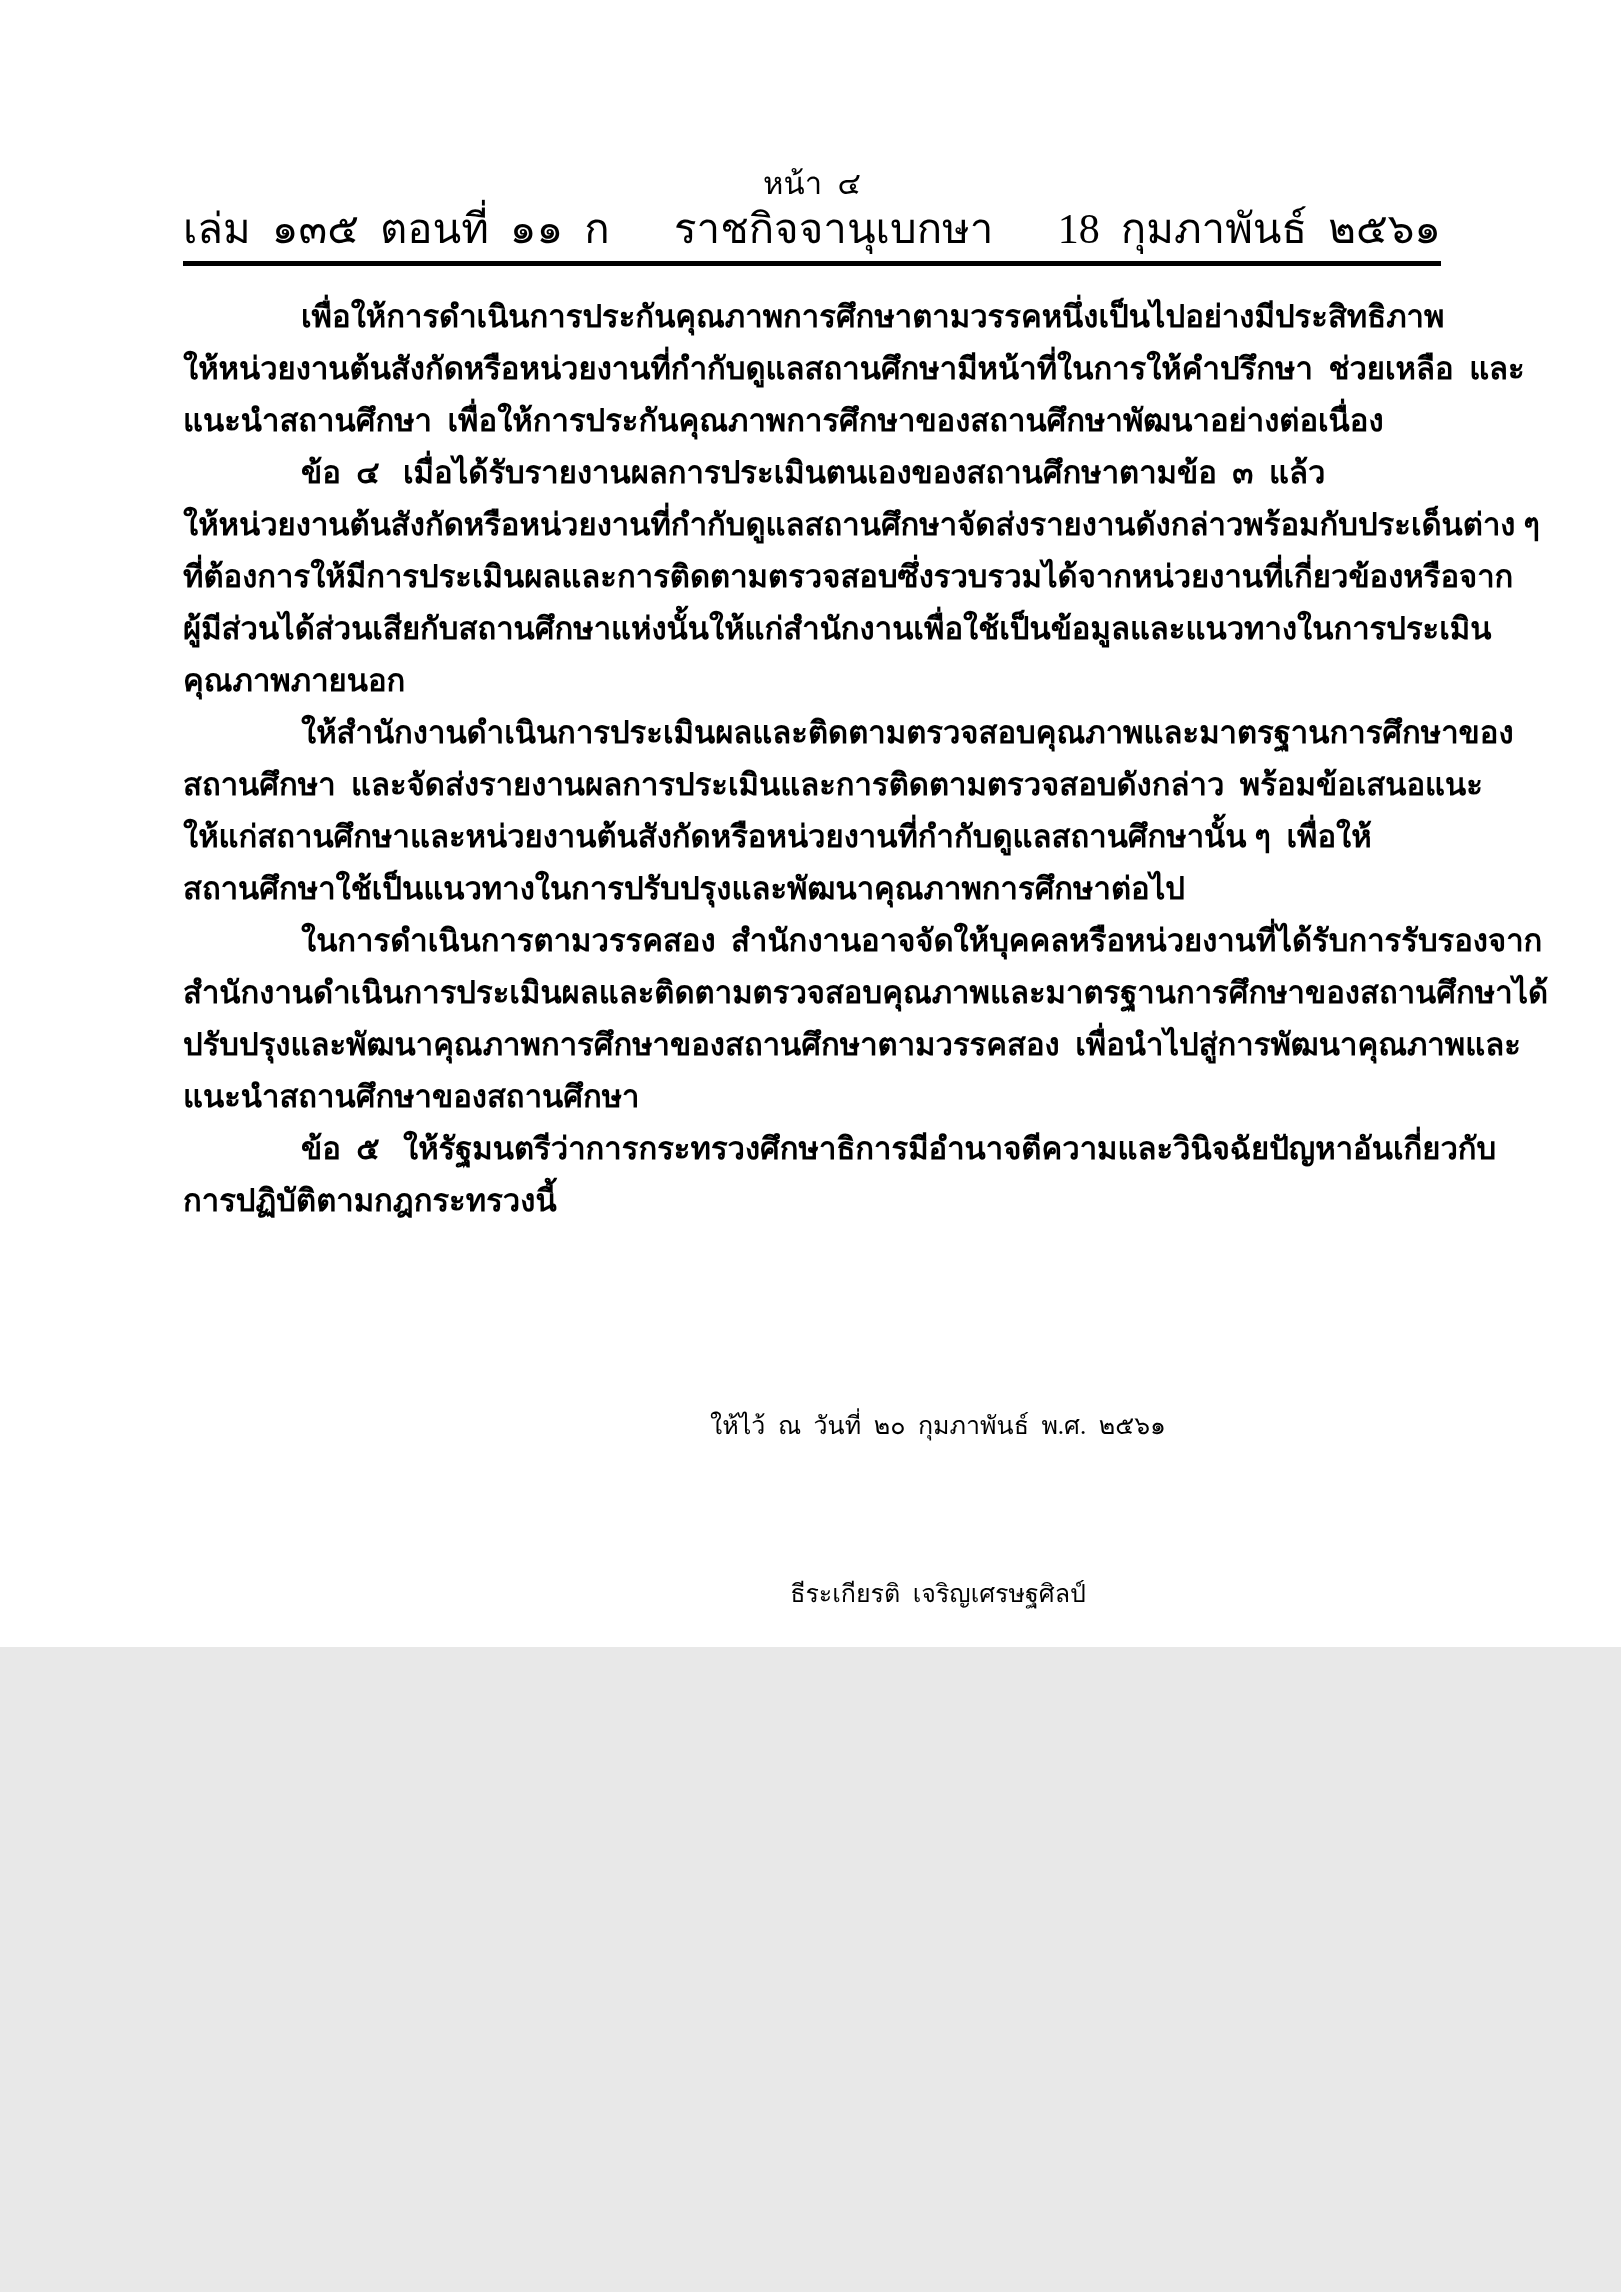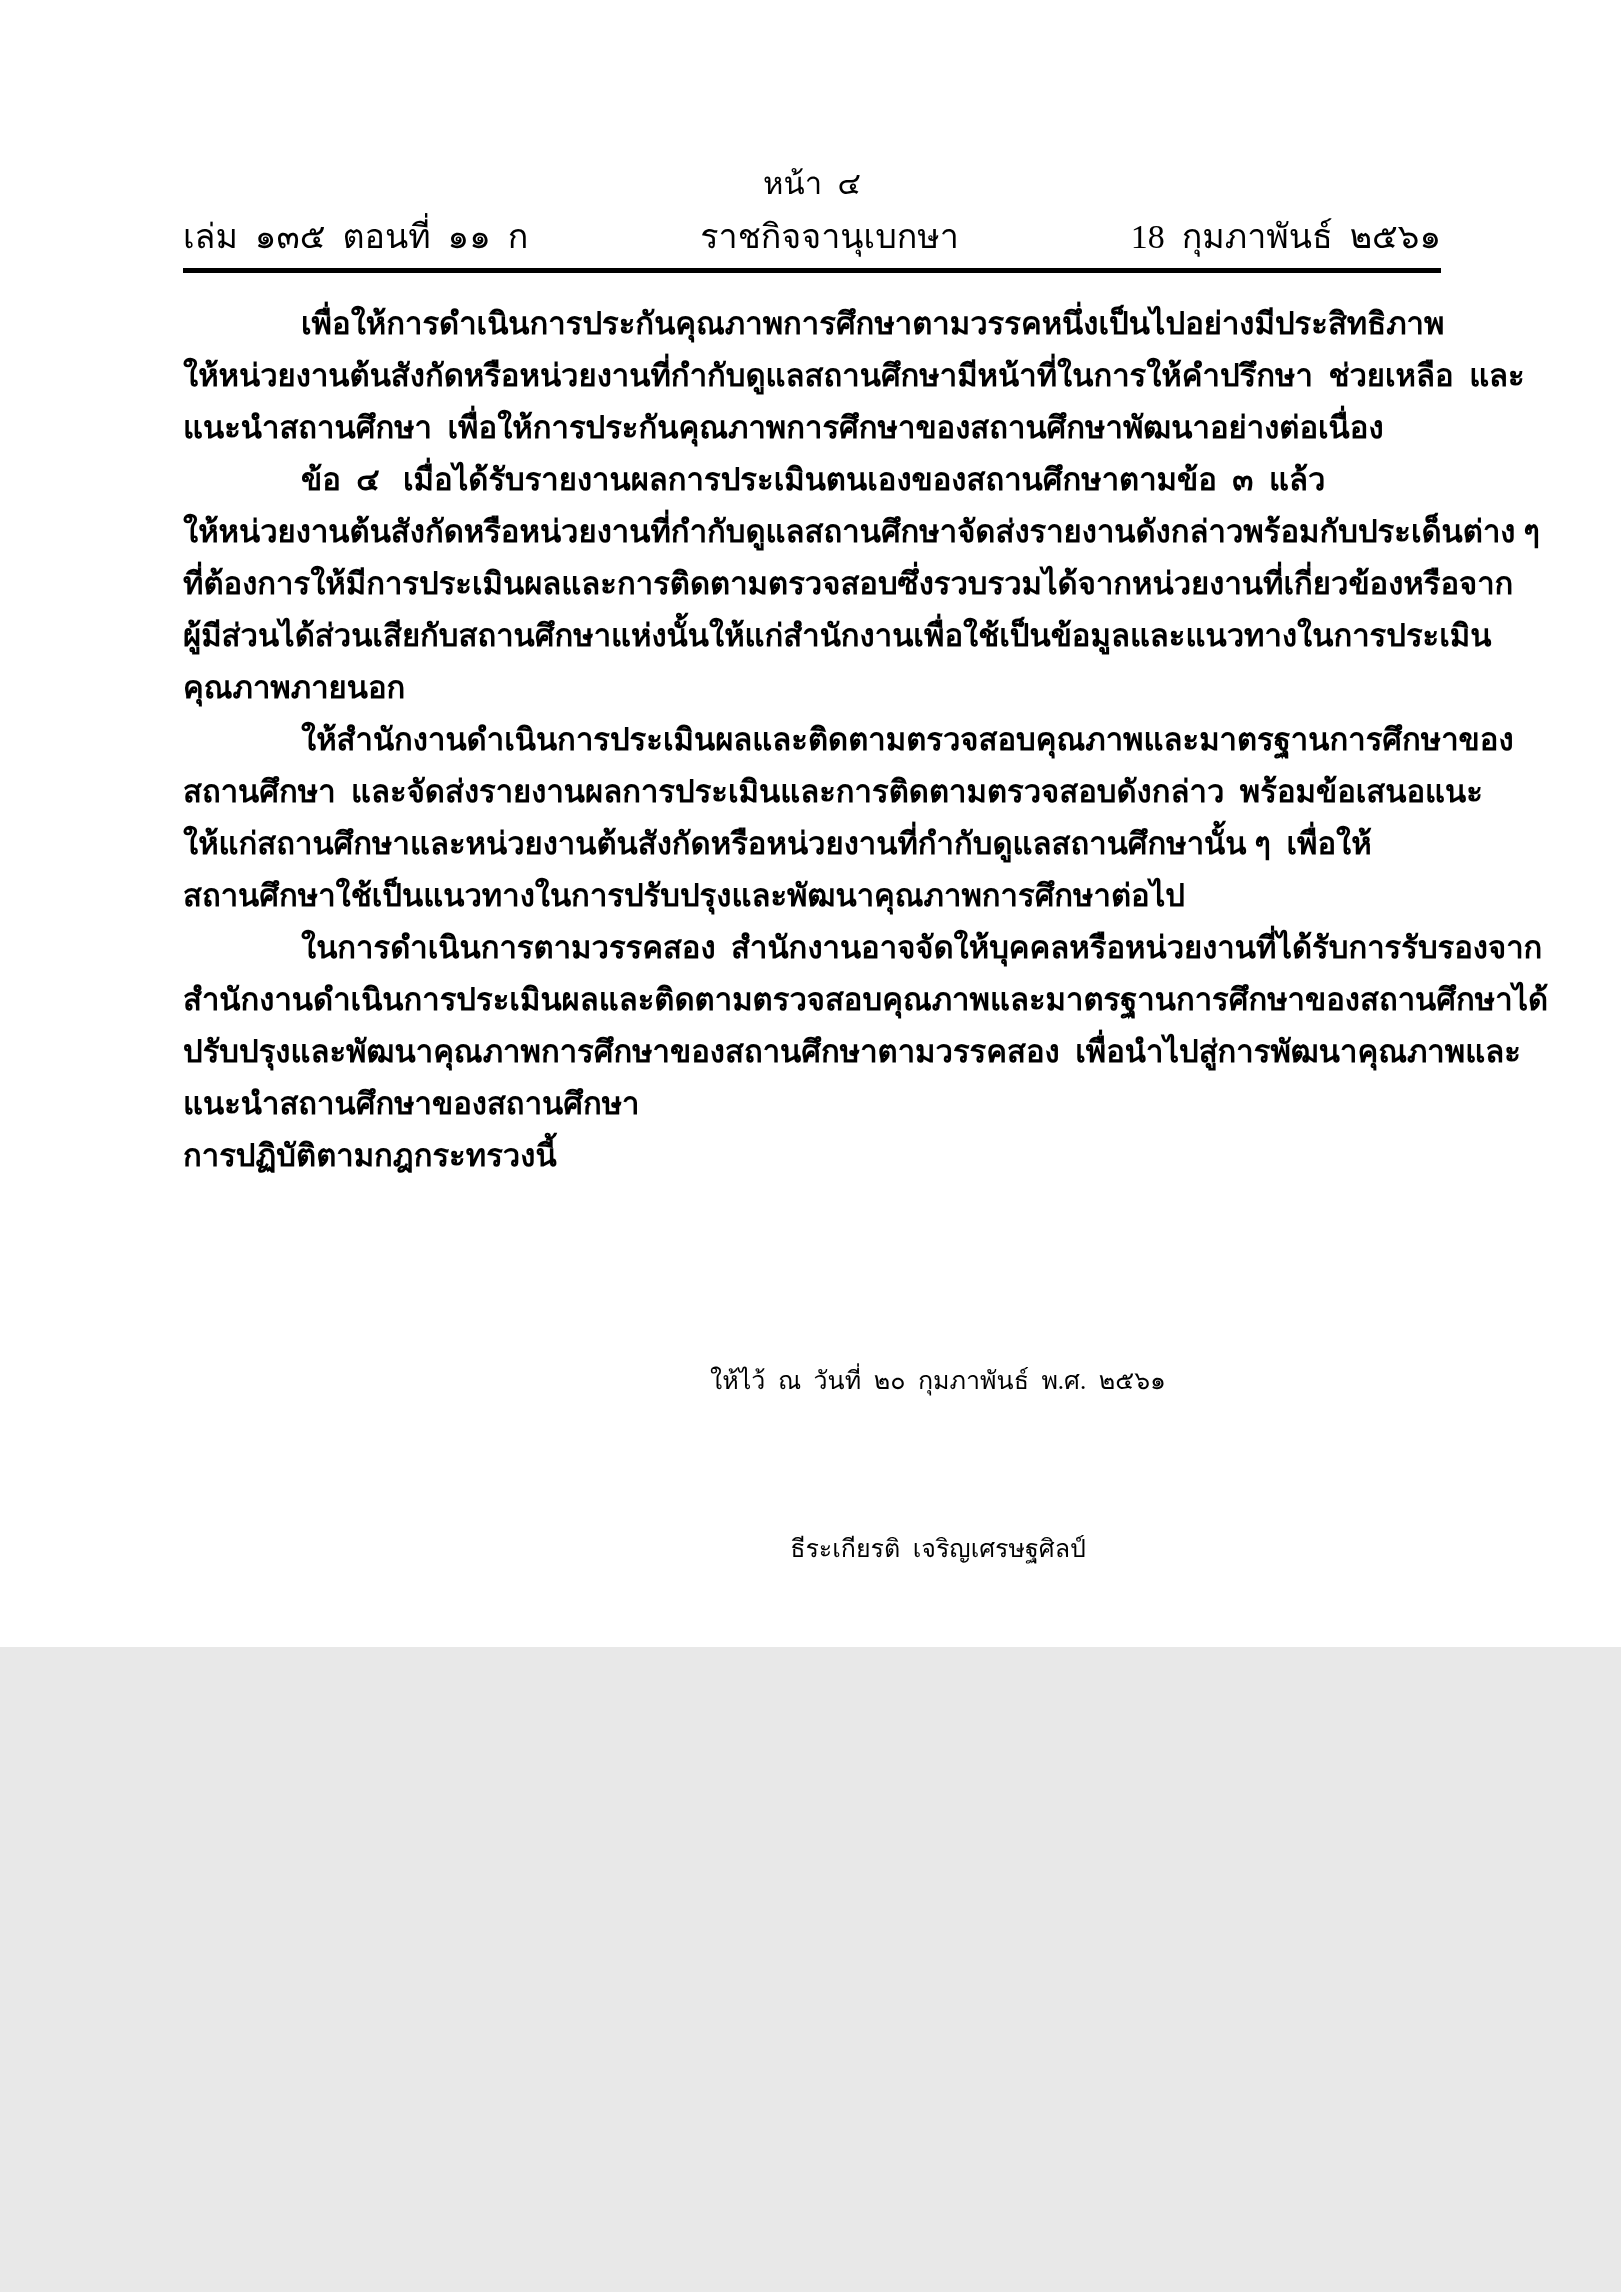--- a/index.html
+++ b/index.html
@@ -22,23 +22,23 @@
   .page-no {
     text-align: center;
     font-size: 31px;
     line-height: 41px;
     white-space: pre;
   }
   .header-row {
     display: flex;
     justify-content: space-between;
     align-items: flex-end;
-    font-size: 34px;
+    font-size: 42px;
     line-height: 43px;
-    margin-top: 11px;
+    margin-top: 4px;
     white-space: pre;
   }
   .header-row .left  { text-align: left; }
   .header-row .mid   { text-align: center; }
   .header-row .right { text-align: right; }
   .rule {
     height: 4.9px;
     background: #000000;
     margin-top: 9.8px;
   }
@@ -85,20 +85,21 @@
       <div class="line">ผู้มีส่วนได้ส่วนเสียกับสถานศึกษาแห่งนั้นให้แก่สำนักงานเพื่อใช้เป็นข้อมูลและแนวทางในการประเมิน</div>
       <div class="line">คุณภาพภายนอก</div>
       <div class="line indent">ให้สำนักงานดำเนินการประเมินผลและติดตามตรวจสอบคุณภาพและมาตรฐานการศึกษาของ</div>
       <div class="line">สถานศึกษา  และจัดส่งรายงานผลการประเมินและการติดตามตรวจสอบดังกล่าว  พร้อมข้อเสนอแนะ</div>
       <div class="line">ให้แก่สถานศึกษาและหน่วยงานต้นสังกัดหรือหน่วยงานที่กำกับดูแลสถานศึกษานั้น ๆ  เพื่อให้</div>
       <div class="line">สถานศึกษาใช้เป็นแนวทางในการปรับปรุงและพัฒนาคุณภาพการศึกษาต่อไป</div>
       <div class="line indent">ในการดำเนินการตามวรรคสอง  สำนักงานอาจจัดให้บุคคลหรือหน่วยงานที่ได้รับการรับรองจาก</div>
       <div class="line">สำนักงานดำเนินการประเมินผลและติดตามตรวจสอบคุณภาพและมาตรฐานการศึกษาของสถานศึกษาได้</div>
       <div class="line">ปรับปรุงและพัฒนาคุณภาพการศึกษาของสถานศึกษาตามวรรคสอง  เพื่อนำไปสู่การพัฒนาคุณภาพและ</div>
       <div class="line">แนะนำสถานศึกษาของสถานศึกษา</div>
+      <div class="line indent">ข้อ  ๕   ให้รัฐมนตรีว่าการกระทรวงศึกษาธิการมีอำนาจตีความและวินิจฉัยปัญหาอันเกี่ยวกับ</div>
       <div class="line">การปฏิบัติตามกฎกระทรวงนี้</div>
     </div>
 
     <div class="signature">
       <div>ให้ไว้  ณ  วันที่  ๒๐  กุมภาพันธ์  พ.ศ.  ๒๕๖๑</div>
       <div>ธีระเกียรติ  เจริญเศรษฐศิลป์</div>
       <div>รัฐมนตรีว่าการกระทรวงศึกษาธิการ</div>
     </div>
 
   </div>

